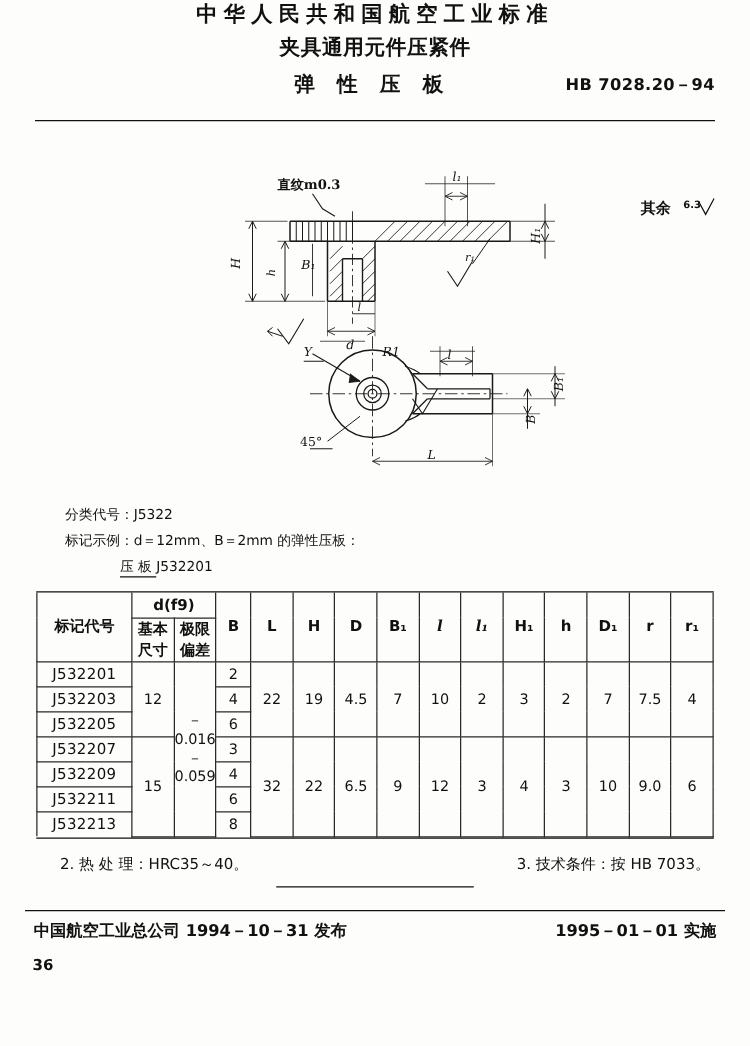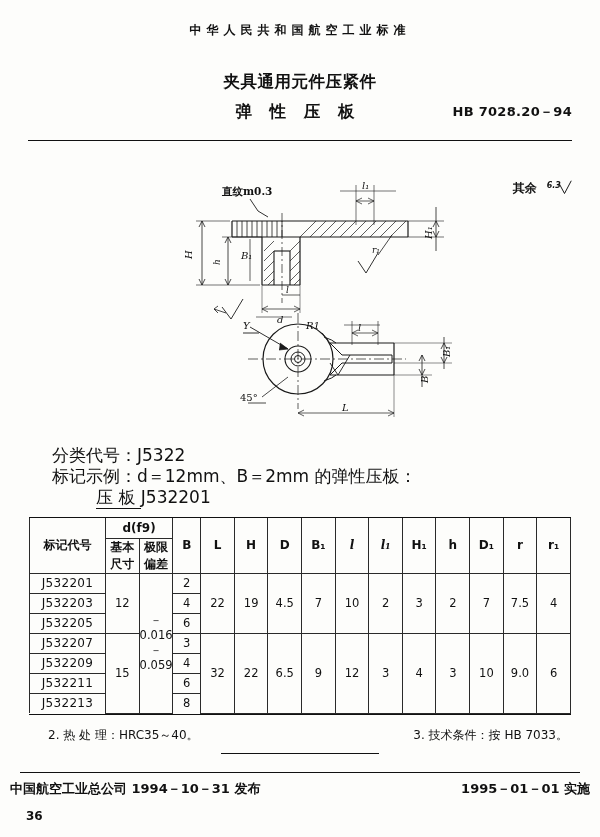--- a/index.html
+++ b/index.html
@@ -11,27 +11,26 @@
     font-family: "DejaVu Sans", "Liberation Sans", sans-serif;
     color: #111;
     position: relative;
     overflow: hidden;
   }
   .page { position: relative; width: 600px; height: 837px; padding: 0; }
 
   
   .std-org {
     text-align: center;
-    font-size: 12px;
+    font-size: 17px;
     font-weight: bold;
     letter-spacing: 5px;
-    margin-top: 22px;
     font-family: "DejaVu Sans", "Liberation Sans", sans-serif;
   }
-  .title-block { margin-top: 32px; position: relative; }
+  .title-block { margin-top: 4px; position: relative; }
   .title-1 {
     text-align: center;
     font-size: 16.5px;
     font-weight: bold;
     letter-spacing: 0.5px;
   }
   .title-2 {
     text-align: center;
     font-size: 16.5px;
     font-weight: bold;
@@ -62,30 +61,29 @@
     font-weight: bold;
     display: flex;
     align-items: flex-start;
     gap: 2px;
   }
   .rough-remainder .val {
     font-size: 8px;
     position: relative;
     top: -7px;
     left: 8px;
-    font-style: italic;
   }
   .rough-sym { width: 15px; height: 15px; }
 
   
   .drawing { position: relative; height: 260px; margin-top: 36px; text-align: center; }
   .drawing svg { position: absolute; left: 0; top: 0; }
 
   
-  .spec { margin: 8px 0 0 52px; font-size: 17px; line-height: 21px; }
+  .spec { margin: 8px 0 0 52px; font-size: 11px; line-height: 21px; }
   .spec .ln { white-space: nowrap; }
   .spec .ln.indent { margin-left: 44px; }
   .spec .ul { border-bottom: 1px solid #111; padding-bottom: 1px; }
 
   
   table.dims {
     border-collapse: collapse;
     margin: 9px auto 0 auto;
     width: 541px;
     font-size: 11.5px;
@@ -121,21 +119,21 @@
     padding: 0 32px 0 48px;
   }
   .notes .note { white-space: nowrap; }
 
   .rule-mid { border-top: 1.1px solid #111; width: 158px; margin: 9px auto 0 auto; }
 
   
   .rule-bottom { border-top: 1.6px solid #111; margin: 18px 20px 0 20px; }
   .footer {
     margin-top: 7px;
-    padding: 0 10px;
+    padding: 0 27px;
     display: flex;
     justify-content: space-between;
     font-size: 13px;
     font-weight: bold;
   }
   .page-num { margin: 11px 0 0 26px; font-size: 12px; font-weight: bold; }
 
   .lbl { font-family: "DejaVu Serif", "Liberation Serif", serif; font-style: italic; }
 </style>
 </head>

